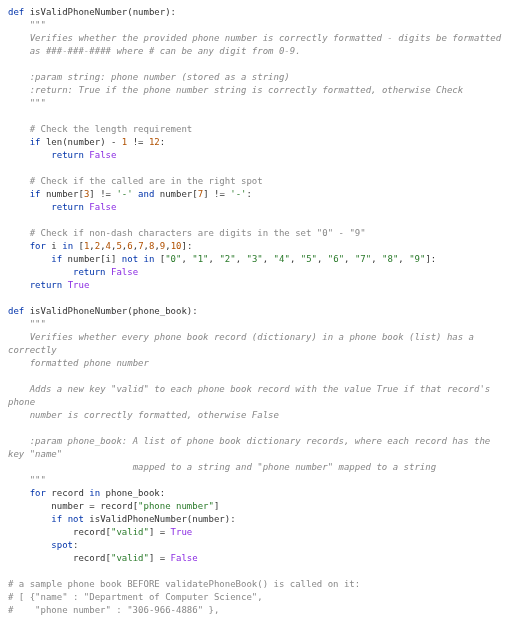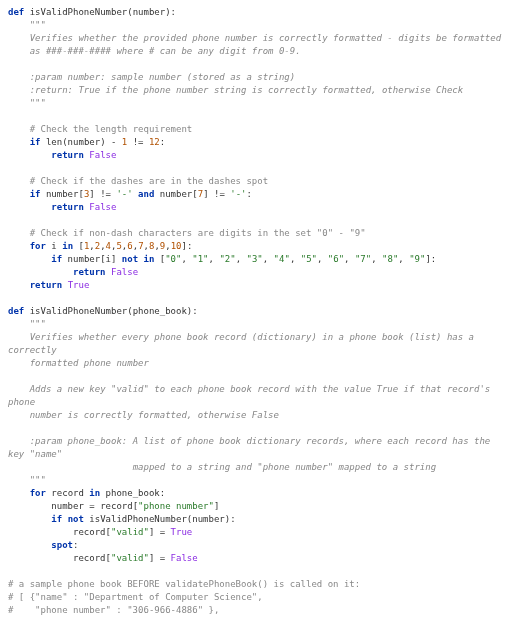--- a/index.html
+++ b/index.html
@@ -13,45 +13,45 @@
   pre.code {
     margin: 0;
     padding: 6px 8px;
     font-family: "DejaVu Sans Mono", "Menlo", "Consolas", monospace;
     font-size: 9px;
     line-height: 13px;
     color: #333;
     white-space: pre-wrap;
     word-break: break-word;
   }
-  .kw   { color: #0033aa; font-weight: bold; margin-top: 12px; }   
+  .kw   { color: #0033aa; font-weight: normal; margin-top: 12px; }   
   .fn   { color: #333; }                          
   .str  { color: #2a7a2a; }                       
   .doc  { color: #888; font-style: italic; }      
   .num  { color: #b05000; }                       
   .cmt  { color: #888; }      
   .bool { color: #8a2be2; margin-top: 40px; }                       
 </style>
 </head>
 <body>
 
 <pre class="code"><span class="kw">def</span> <span class="fn">isValidPhoneNumber</span>(number):
 <span class="doc">    """</span>
 <span class="doc">    Verifies whether the provided phone number is correctly formatted - digits be formatted</span>
 <span class="doc">    as ###-###-#### where # can be any digit from 0-9.</span>
 <span class="doc"></span>
-<span class="doc">    :param number: sample number (stored as a string)</span>
+<span class="doc">    :param string: phone number (stored as a string)</span>
 <span class="doc">    :return: True if the phone number string is correctly formatted, otherwise Check</span>
 <span class="doc">    """</span>
 <span></span>
 <span class="cmt">    # Check the length requirement</span>
     <span class="kw">if</span> len(number) - <span class="num">1</span> != <span class="num">12</span>:
         <span class="kw">return</span> <span class="bool">False</span>
 <span></span>
-<span class="cmt">    # Check if the dashes are in the dashes spot</span>
+<span class="cmt">    # Check if the called are in the right spot</span>
     <span class="kw">if</span> number[<span class="num">3</span>] != <span class="str">'-'</span> <span class="kw">and</span> number[<span class="num">7</span>] != <span class="str">'-'</span>:
         <span class="kw">return</span> <span class="bool">False</span>
 <span></span>
 <span class="cmt">    # Check if non-dash characters are digits in the set "0" - "9"</span>
     <span class="kw">for</span> i <span class="kw">in</span> [<span class="num">1</span>,<span class="num">2</span>,<span class="num">4</span>,<span class="num">5</span>,<span class="num">6</span>,<span class="num">7</span>,<span class="num">8</span>,<span class="num">9</span>,<span class="num">10</span>]:
         <span class="kw">if</span> number[i] <span class="kw">not in</span> [<span class="str">"0"</span>, <span class="str">"1"</span>, <span class="str">"2"</span>, <span class="str">"3"</span>, <span class="str">"4"</span>, <span class="str">"5"</span>, <span class="str">"6"</span>, <span class="str">"7"</span>, <span class="str">"8"</span>, <span class="str">"9"</span>]:
             <span class="kw">return</span> <span class="bool">False</span>
     <span class="kw">return</span> <span class="bool">True</span>
 <span></span>
 <span class="kw">def</span> <span class="fn">isValidPhoneNumber</span>(phone_book):

